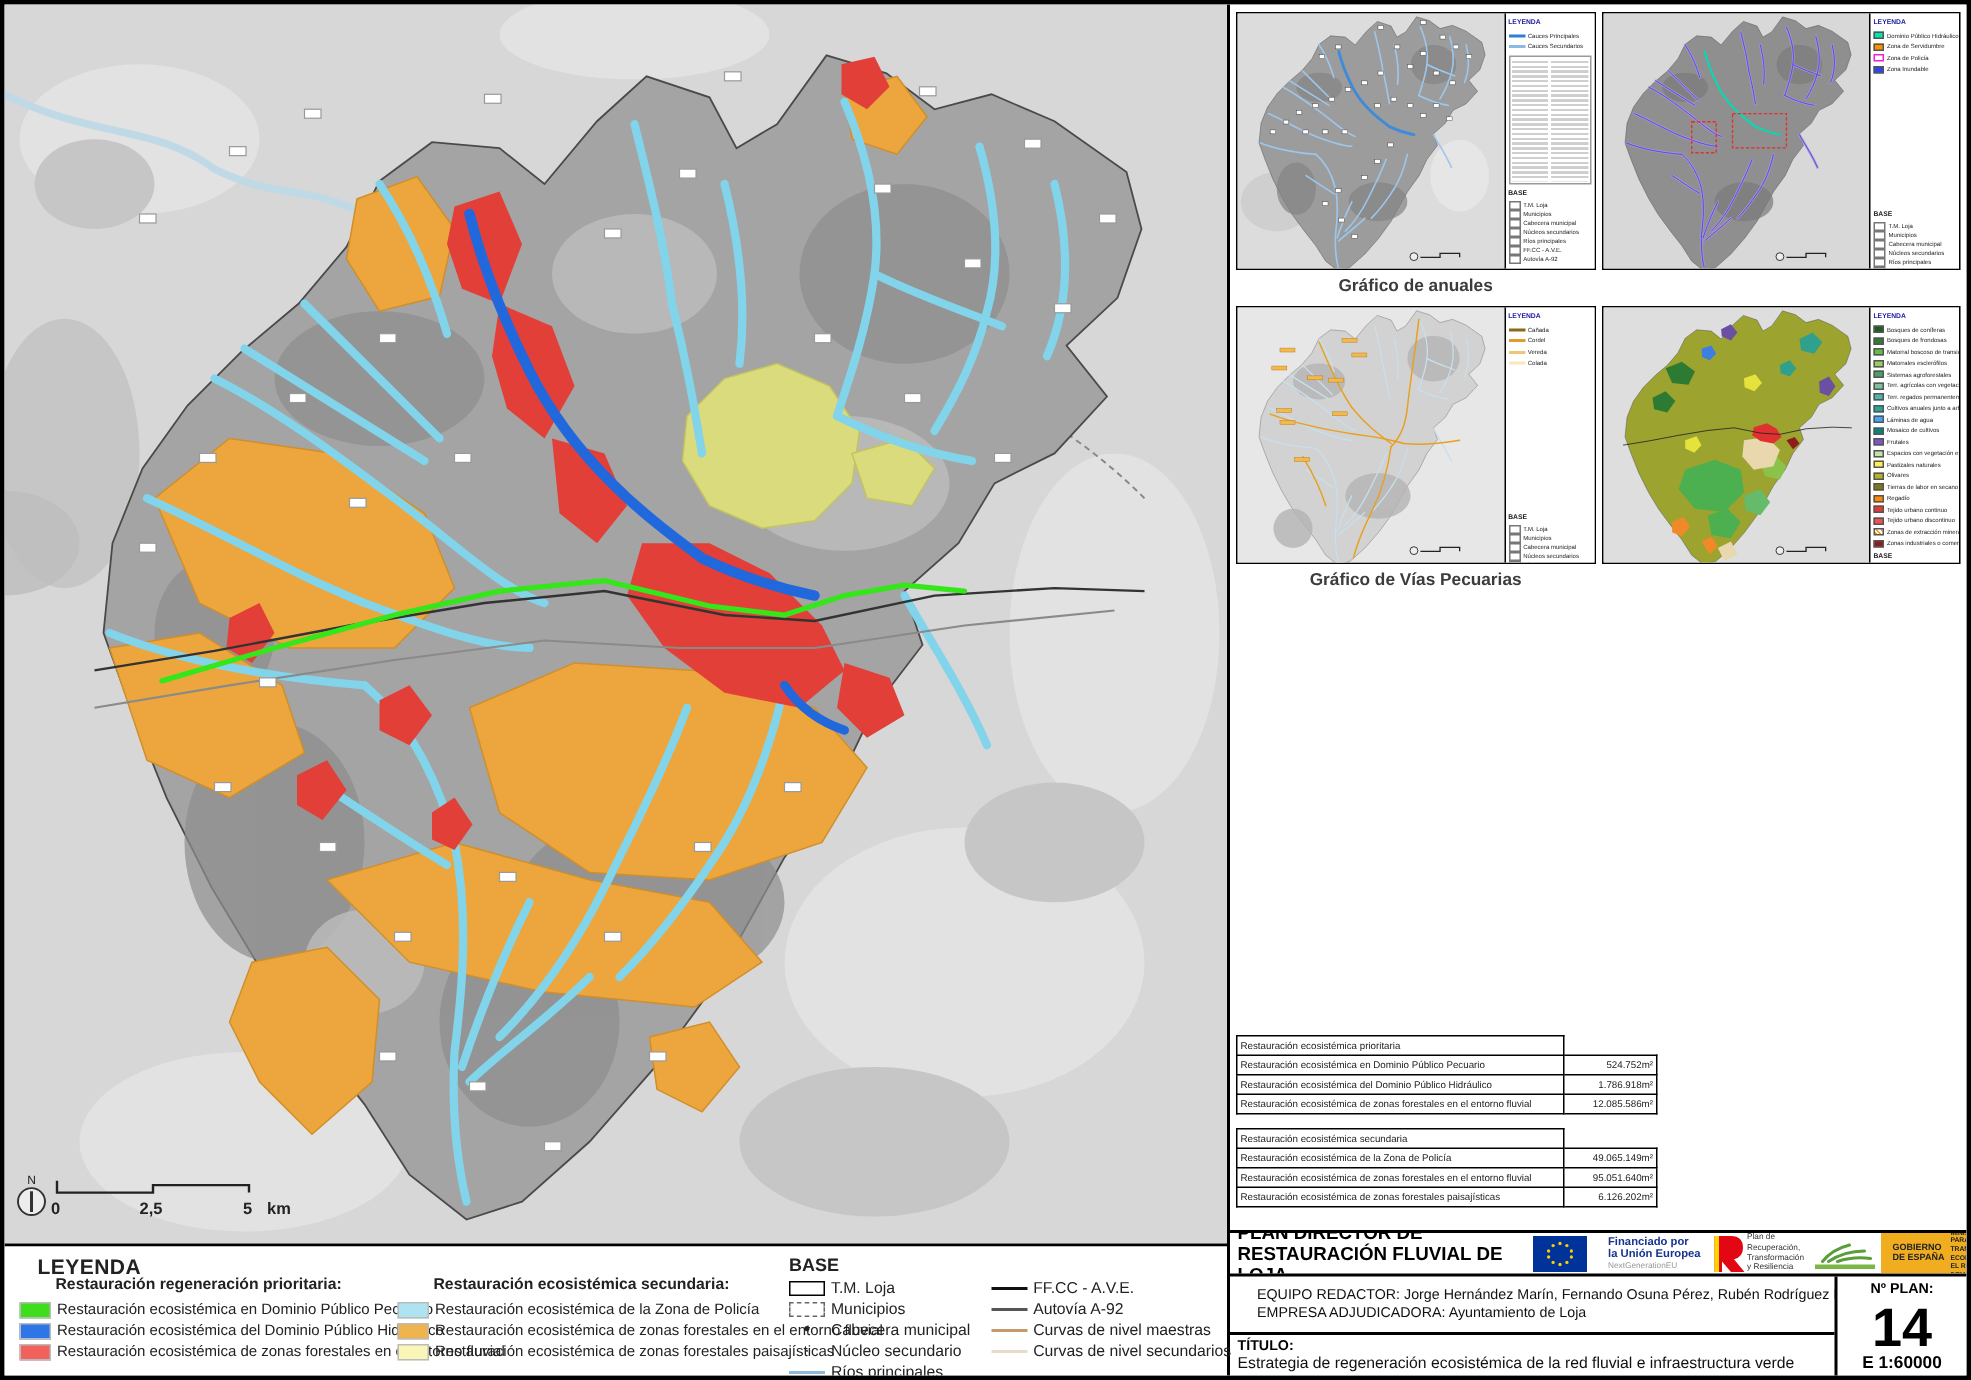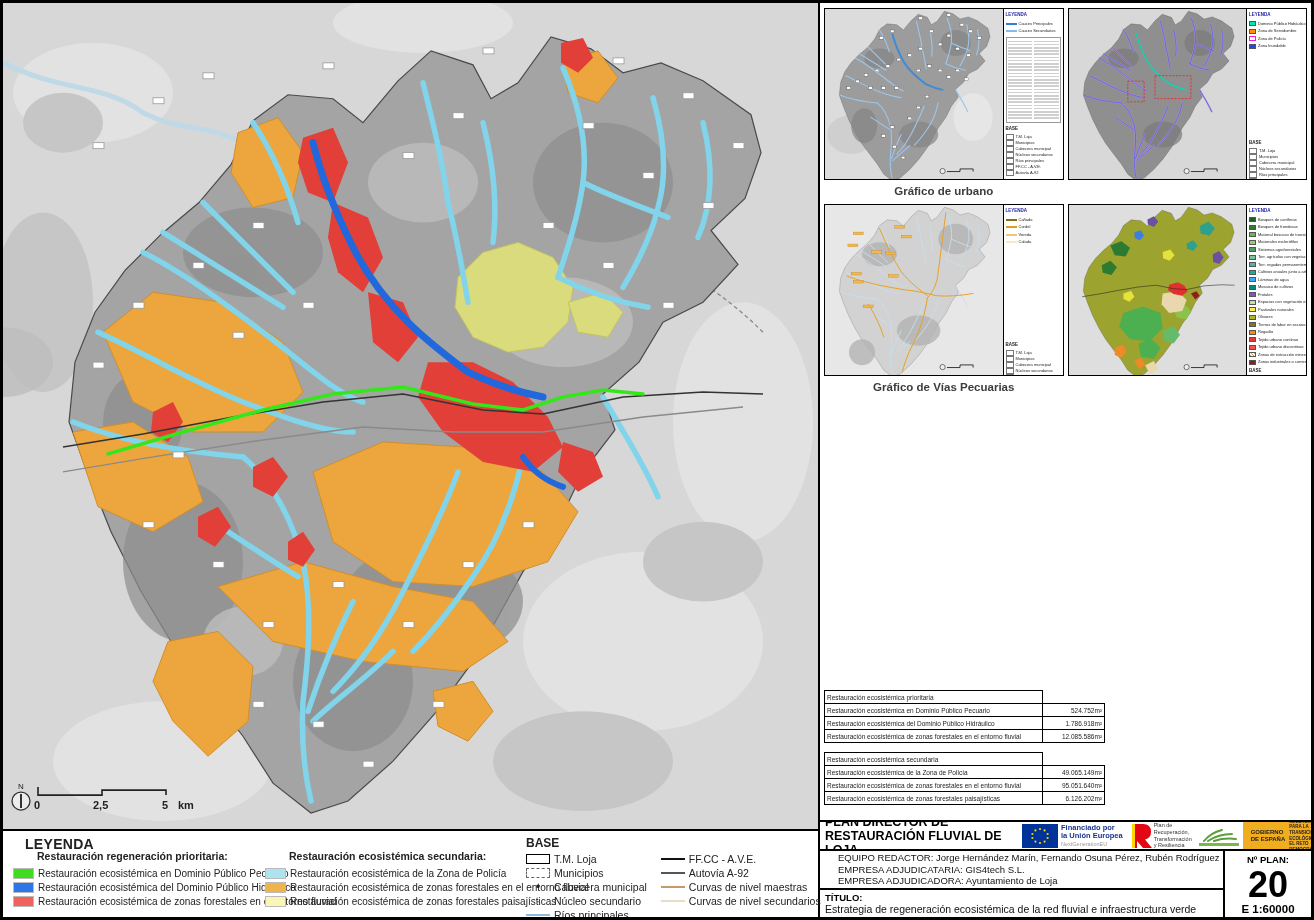--- a/index.html
+++ b/index.html
@@ -63,21 +63,21 @@
   .dtable td.val { width:62px; text-align:right; }
   .dtable td.nob { border:none; }
 
   
   .titleblock { border-top:2px solid #000; height:97px; display:grid;
                 grid-template-columns:1fr 88px; grid-template-rows:29px 37px 1fr; }
   .tb-r1 { grid-column:1 / 3; border-bottom:2px solid #000; display:flex; align-items:stretch; overflow:hidden; }
   .proj-title { width:198px; flex:0 0 auto; display:flex; flex-direction:column; justify-content:center; padding-left:5px;
                 font-weight:800; font-size:12.5px; line-height:1.12; color:#000; }
   .logos { flex:1; display:flex; align-items:stretch; overflow:hidden; }
-  .eu-box { display:flex; align-items:center; gap:3px; padding:0 4px; }
+  .eu-box { display:flex; align-items:center; gap:14px; padding:0 4px; }
   .eu-flag { width:36px; height:24px; flex:0 0 auto; }
   .eu-text { font-size:7.5px; font-weight:bold; color:#16338f; line-height:1.15; white-space:nowrap; }
   .eu-sub { font-size:5.5px; color:#999; font-weight:normal; }
   .prtr-box { display:flex; align-items:center; gap:2px; padding:0 3px; }
   .prtr-text { font-size:5.5px; color:#333; line-height:1.2; white-space:nowrap; }
   .bio-box { width:48px; flex:0 0 auto; display:flex; flex-direction:column; align-items:center; justify-content:center; }
   .bio-bar { width:40px; height:3px; background:#7ab648; margin-top:1px; }
   .gob-box { flex:1; background:#f0ad1f; display:flex; align-items:center; gap:4px; padding:0 4px; overflow:hidden; }
   .gob-text { font-size:6px; font-weight:bold; color:#222; line-height:1.15; white-space:nowrap; }
   .min-text { font-size:4.5px; font-weight:bold; color:#222; line-height:1.25; max-width:88px; }
@@ -466,21 +466,21 @@
                 </div>
                 <div class="mini-bitem">
                   <span>FF.CC - A.V.E.</span>
                 </div>
                 <div class="mini-bitem">
                   <span>Autovía A-92</span>
                 </div>
               </div>
           </div>
         </div>
-        <div class="mini-caption">Gráfico de urbano</div>
+        <div class="mini-caption">Gráfico de anuales</div>
       </div>
 
       <div class="mini-fig">
         <div class="mini-panel">
           <svg viewBox="0 0 815 828" preserveAspectRatio="xMidYMid slice">
             <rect width="815" height="828" fill="#d8d8d8"></rect>
             <use href="#muni" fill="#8f8f8f" stroke="#555" stroke-width="1.5"></use>
             <g fill="#7a7a7a" opacity="0.7">
               <ellipse cx="250" cy="250" rx="70" ry="45"></ellipse>
                 <ellipse cx="430" cy="600" rx="90" ry="60"></ellipse>
@@ -892,31 +892,30 @@
               <div>DE ESPAÑA</div>
             </div>
             <div class="min-text">MINISTERIO PARA LA TRANSICIÓN ECOLÓGICA Y EL RETO DEMOGRÁFICO</div>
           </div>
         </div>
       </div>
 
       <div class="tb-r2">
         <div class="credits">
           <div><b>EQUIPO REDACTOR:</b> <span>Jorge Hernández Marín, Fernando Osuna Pérez, Rubén Rodríguez Ramírez</span></div>
-          <div><b>EMPRESA ADJUDICATARIA:</b> <span>GIS4tech S.L.</span></div>
           <div><b>EMPRESA ADJUDICADORA:</b> <span>Ayuntamiento de Loja</span></div>
         </div>
 
       </div>
 
       <div class="tb-r3">
         <div class="tit-label">TÍTULO:</div>
         <div class="tit-text">Estrategia de regeneración ecosistémica de la red fluvial e infraestructura verde</div>
       </div>
 
       <div class="nplano">
         <div class="np-label">Nº PLAN:</div>
-        <div class="np-num">20</div>
+        <div class="np-num">14</div>
         <div class="np-scale">E 1:60000</div>
       </div>
     </div>
   </div>
 </div>
 
 </body></html>

